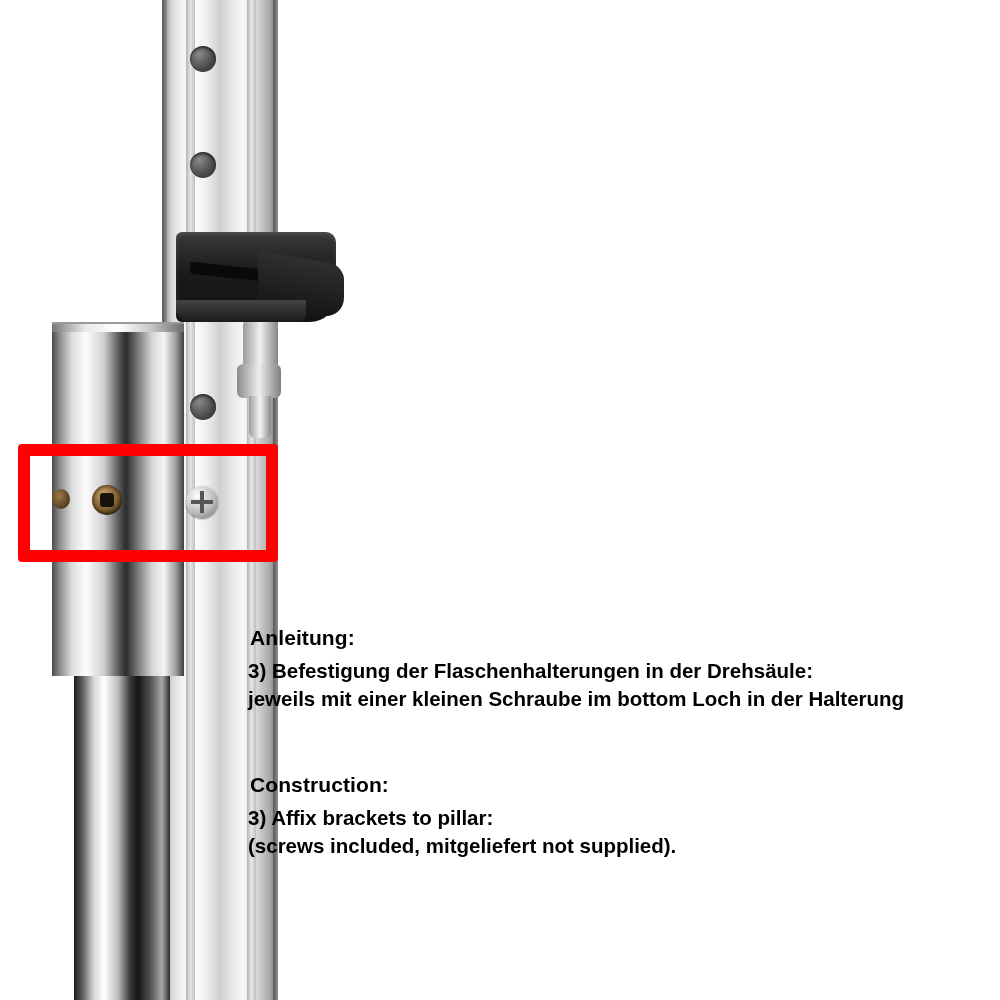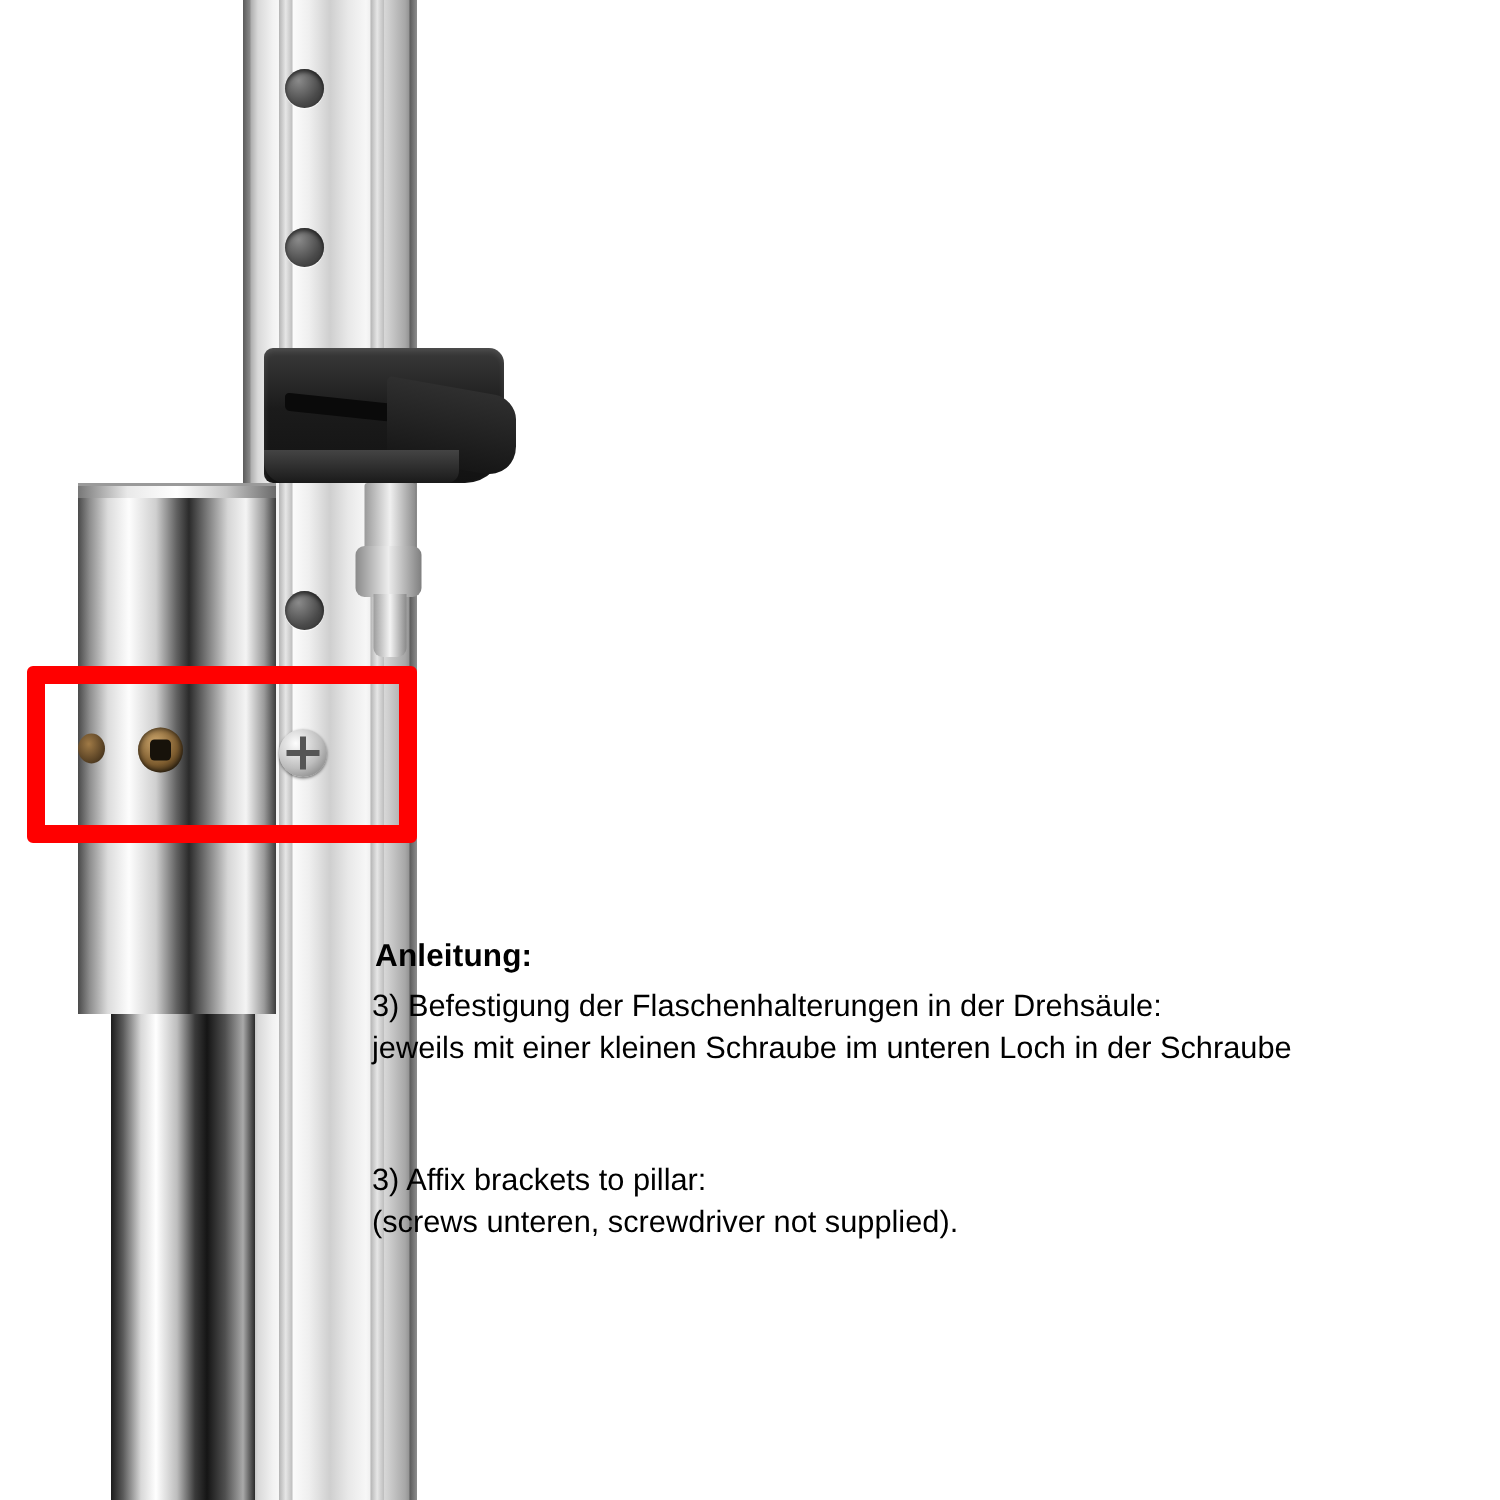--- a/index.html
+++ b/index.html
@@ -240,20 +240,21 @@
     font-size: 21px;
     font-weight: bold;
     margin: 0 0 7px 2px;
     letter-spacing: .1px;
   }
   .sect-line {
     font-size: 20.5px;
     line-height: 28px;
     margin: 0;
     white-space: nowrap;
+    font-weight: bold;
   }
   .block-gap { height: 60px; }
 </style>
 </head>
 <body>
 
 <div id="photo">
 
   <div class="rail"></div>
   <div class="rail-edge-dark e1"></div>
@@ -283,19 +284,20 @@
   <div class="hole-socket"></div>
   <div class="screw"></div>
 </div>
 
 <div id="highlight"></div>
 
 <div id="text-panel">
 
   <p class="sect-title">Anleitung:</p>
   <p class="sect-line">3) Befestigung der Flaschenhalterungen in der Drehsäule:</p>
-  <p class="sect-line">jeweils mit einer kleinen Schraube im unteren Loch in der Schraube</p>
+  <p class="sect-line">jeweils mit einer kleinen Schraube im bottom Loch in der Halterung</p>
 
   <div class="block-gap"></div>
 
+  <p class="sect-title">Construction:</p>
   <p class="sect-line">3) Affix brackets to pillar:</p>
-  <p class="sect-line">(screws unteren, screwdriver not supplied).</p>
+  <p class="sect-line">(screws included, mitgeliefert not supplied).</p>
 </div>
 
 </body></html>

